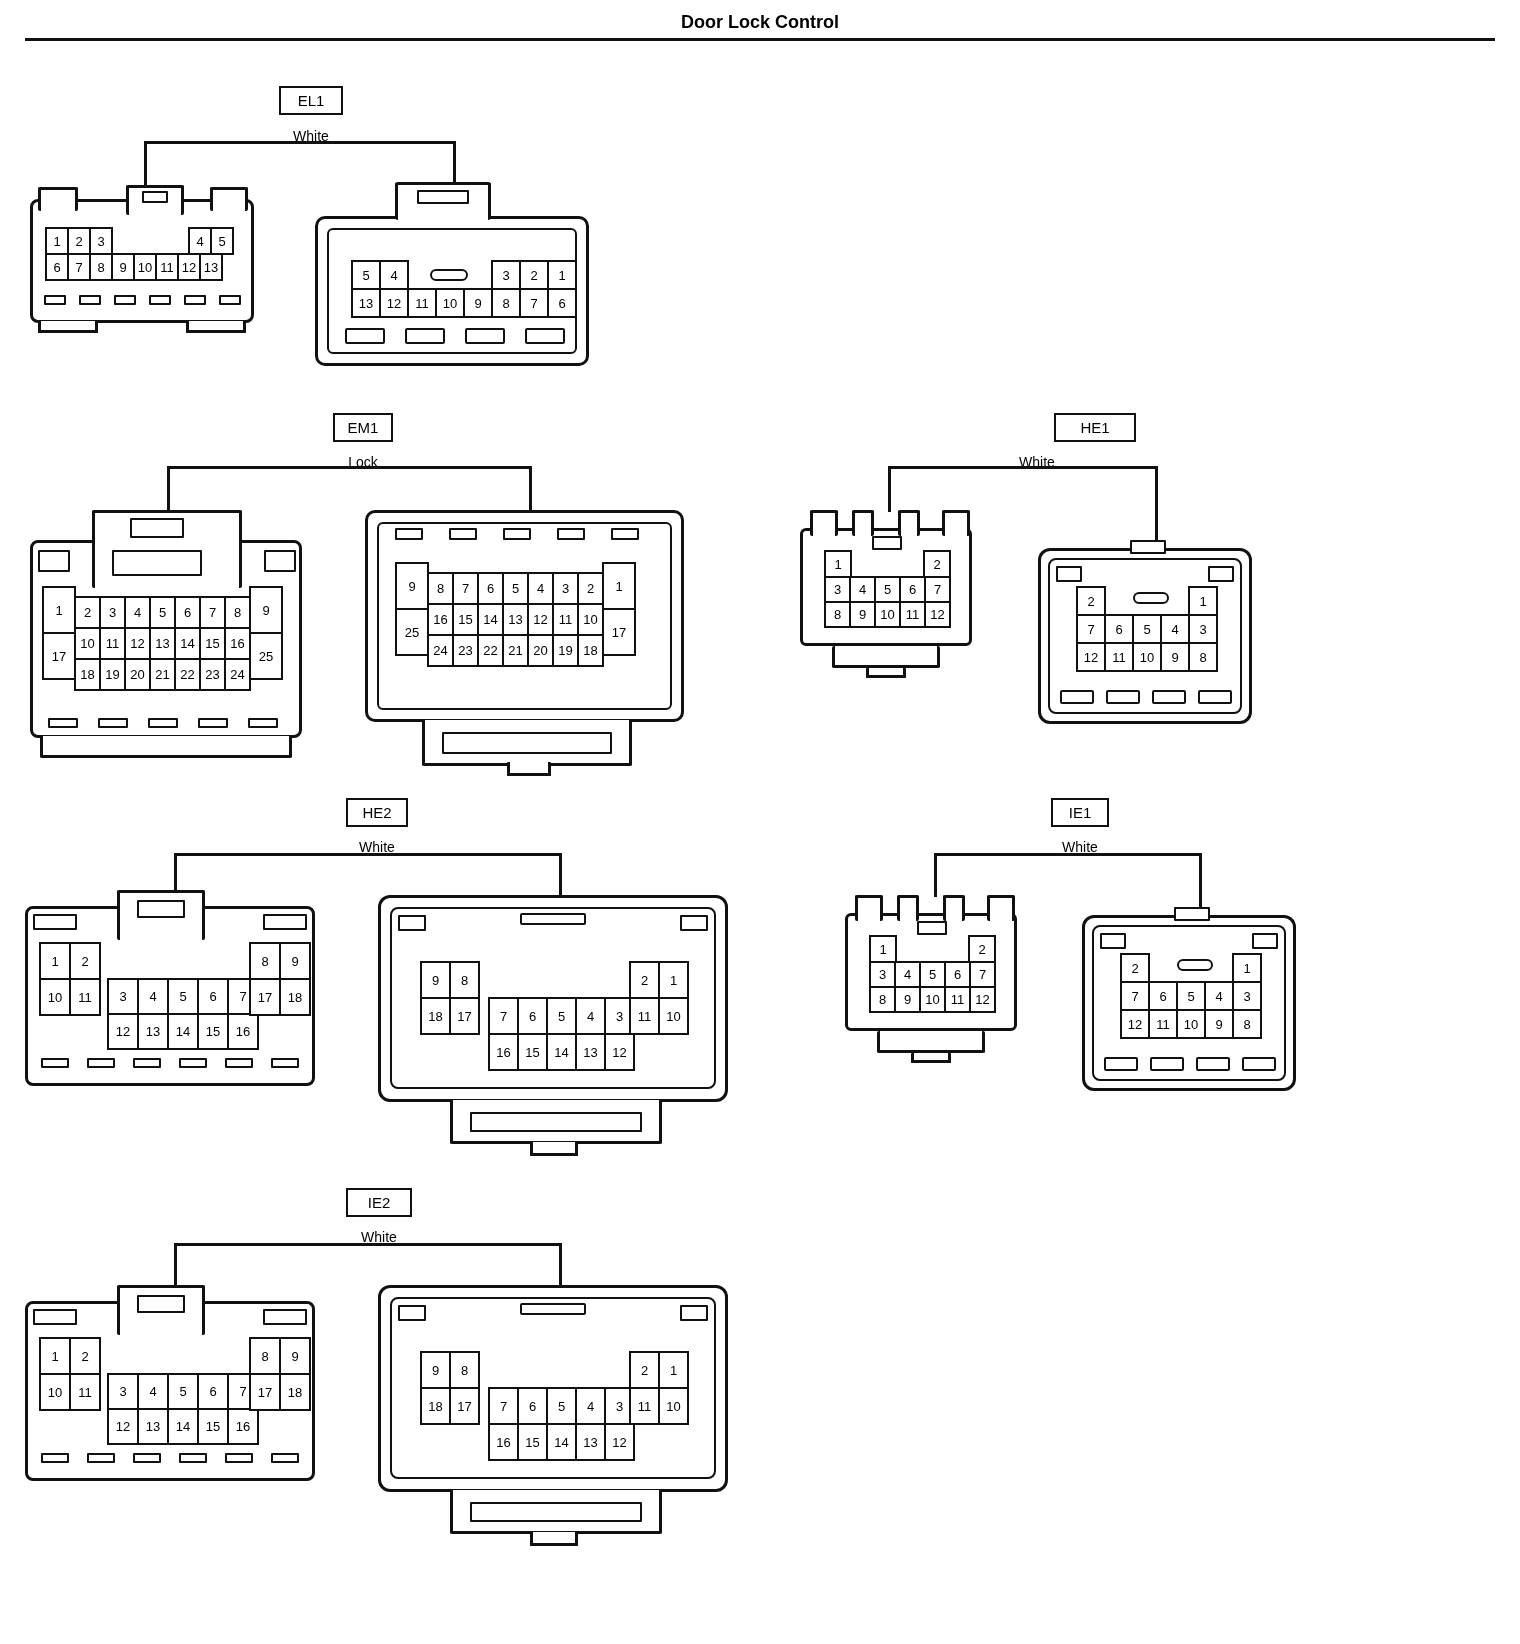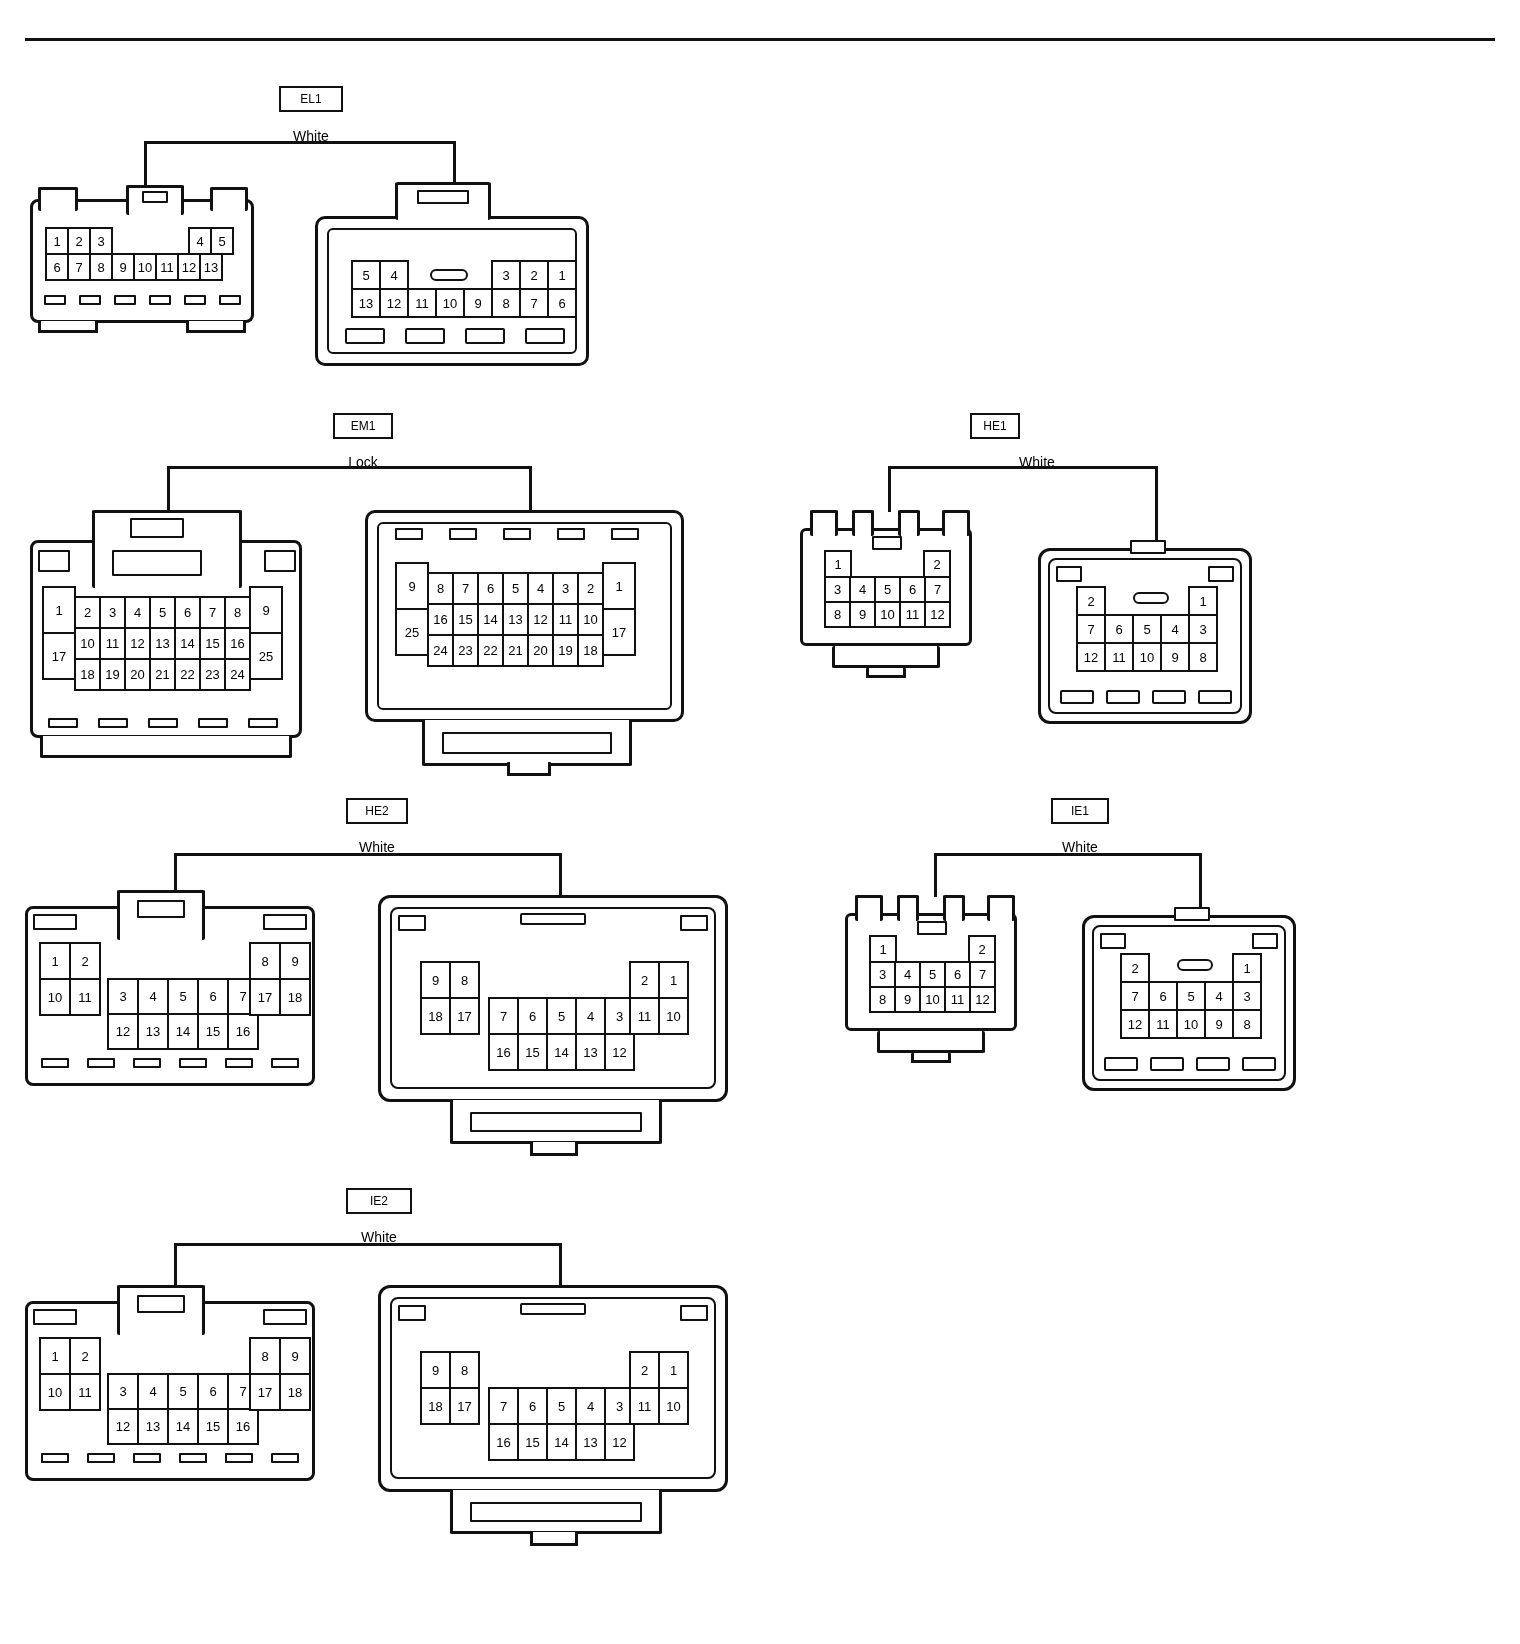--- a/index.html
+++ b/index.html
@@ -2,37 +2,38 @@
 <html><head>
 <meta charset="utf-8">
 <style>
   html,body{margin:0;padding:0;background:#fff;}
   .page{position:relative;width:1520px;height:1644px;background:#fff;color:#000;
         font-family:"Liberation Sans", sans-serif;overflow:hidden;}
   .title{position:absolute;left:0;top:12px;width:100%;text-align:center;
          font-size:18px;font-weight:bold;}
   .title-rule{position:absolute;left:25px;top:38px;width:1470px;height:3px;background:#111;}
   .glabel{position:absolute;border:2px solid #111;background:#fff;text-align:center;
-          font-size:12px;padding:4px 0;box-sizing:border-box;}
+          font-size:15px;padding:4px 0;box-sizing:border-box;}
   .gcolor{position:absolute;text-align:center;font-size:14px;margin-top:12px;}
   .line{position:absolute;background:#111;}
   .conn{position:absolute;}
   .conn .deco,.conn .pin{position:absolute;box-sizing:border-box;}
   .b3{border:3px solid #111;background:#fff;}
   .b2{border:2px solid #111;background:#fff;}
   .deco{z-index:1;}
   .pin{border:2px solid #111;background:#fff;z-index:3;display:flex;
        align-items:center;justify-content:center;font-size:13px;}
   .wrap{display:contents;}
 </style>
 </head>
 <body>
 
 <div class="page">
 
+  <div class="title">Door Lock Control</div>
   <div class="title-rule"></div>
 
   
   <div class="wrap">
     <div class="glabel" style="left:279px;top:86px;width:64px;">EL1</div>
     <div class="gcolor" style="left:255px;top:116px;width:112px;">White</div>
     <div class="line" style="left:144px;top:141px;width:312px;height:3px;"></div>
     <div class="line" style="left:144px;top:141px;width:3px;height:48px;"></div>
     <div class="line" style="left:453px;top:141px;width:3px;height:44px;"></div>
     <div class="conn" style="left:30px;top:187px;width:230px;height:148px;">
@@ -169,21 +170,21 @@
         <div class="pin" style="left: 162px; top: 124px; width: 27px; height: 33px;">20</div>
         <div class="pin" style="left: 187px; top: 124px; width: 27px; height: 33px;">19</div>
         <div class="pin" style="left: 212px; top: 124px; width: 27px; height: 33px;">18</div>
         <div class="pin" style="left: 237px; top: 52px; width: 34px; height: 48px;">1</div>
         <div class="pin" style="left: 237px; top: 98px; width: 34px; height: 48px;">17</div>
       </div>
   </div>
 
   
   <div class="wrap">
-    <div class="glabel" style="left:970px;top:413px;width:50px;">HE1</div>
+    <div class="glabel" style="left:1054px;top:413px;width:82px;">HE1</div>
     <div class="gcolor" style="left:980px;top:442px;width:114px;">White</div>
     <div class="line" style="left:888px;top:466px;width:270px;height:3px;"></div>
     <div class="line" style="left:888px;top:466px;width:3px;height:46px;"></div>
     <div class="line" style="left:1155px;top:466px;width:3px;height:74px;"></div>
     <div class="conn" style="left:800px;top:510px;width:178px;height:168px;">
         <div class="deco b3" style="left: 0px; top: 18px; width: 172px; height: 118px; border-radius: 6px;"></div>
         <div class="deco b3" style="left: 10px; top: 0px; width: 28px; height: 26px; border-radius: 2px; border-bottom: none;"></div>
         <div class="deco b3" style="left: 52px; top: 0px; width: 22px; height: 26px; border-radius: 2px; border-bottom: none;"></div>
         <div class="deco b3" style="left: 98px; top: 0px; width: 22px; height: 26px; border-radius: 2px; border-bottom: none;"></div>
         <div class="deco b3" style="left: 142px; top: 0px; width: 28px; height: 26px; border-radius: 2px; border-bottom: none;"></div>

